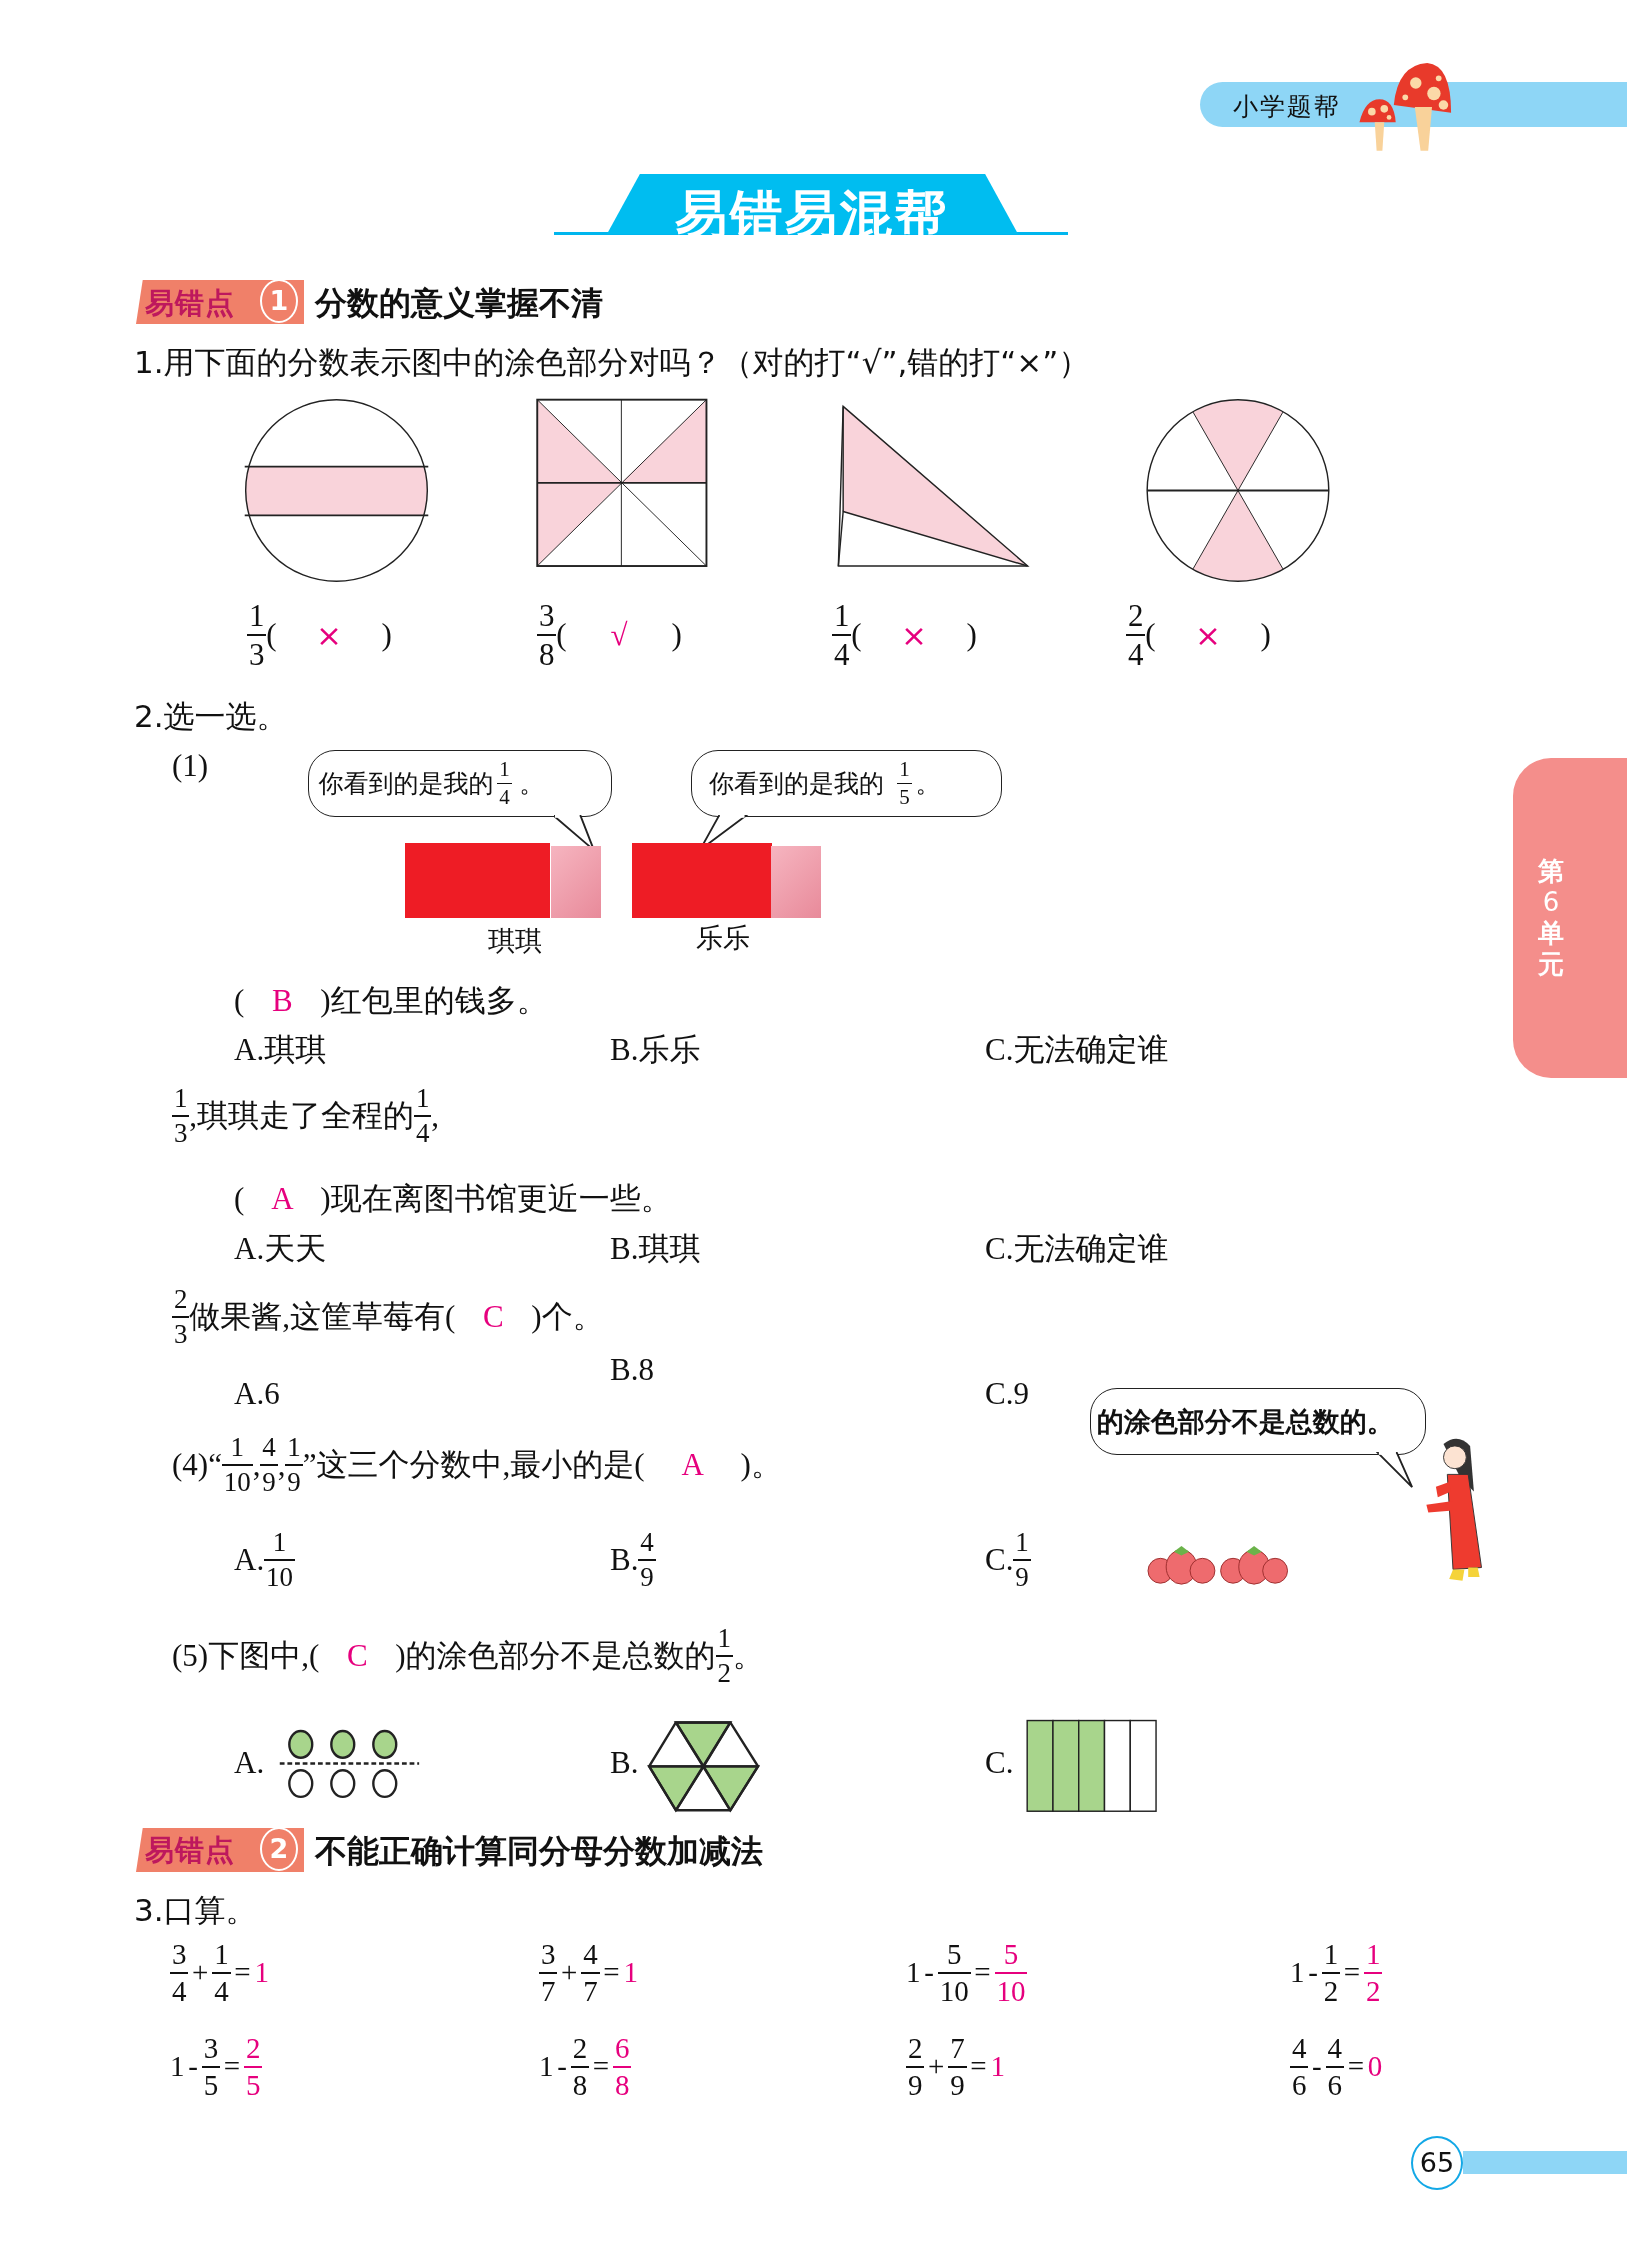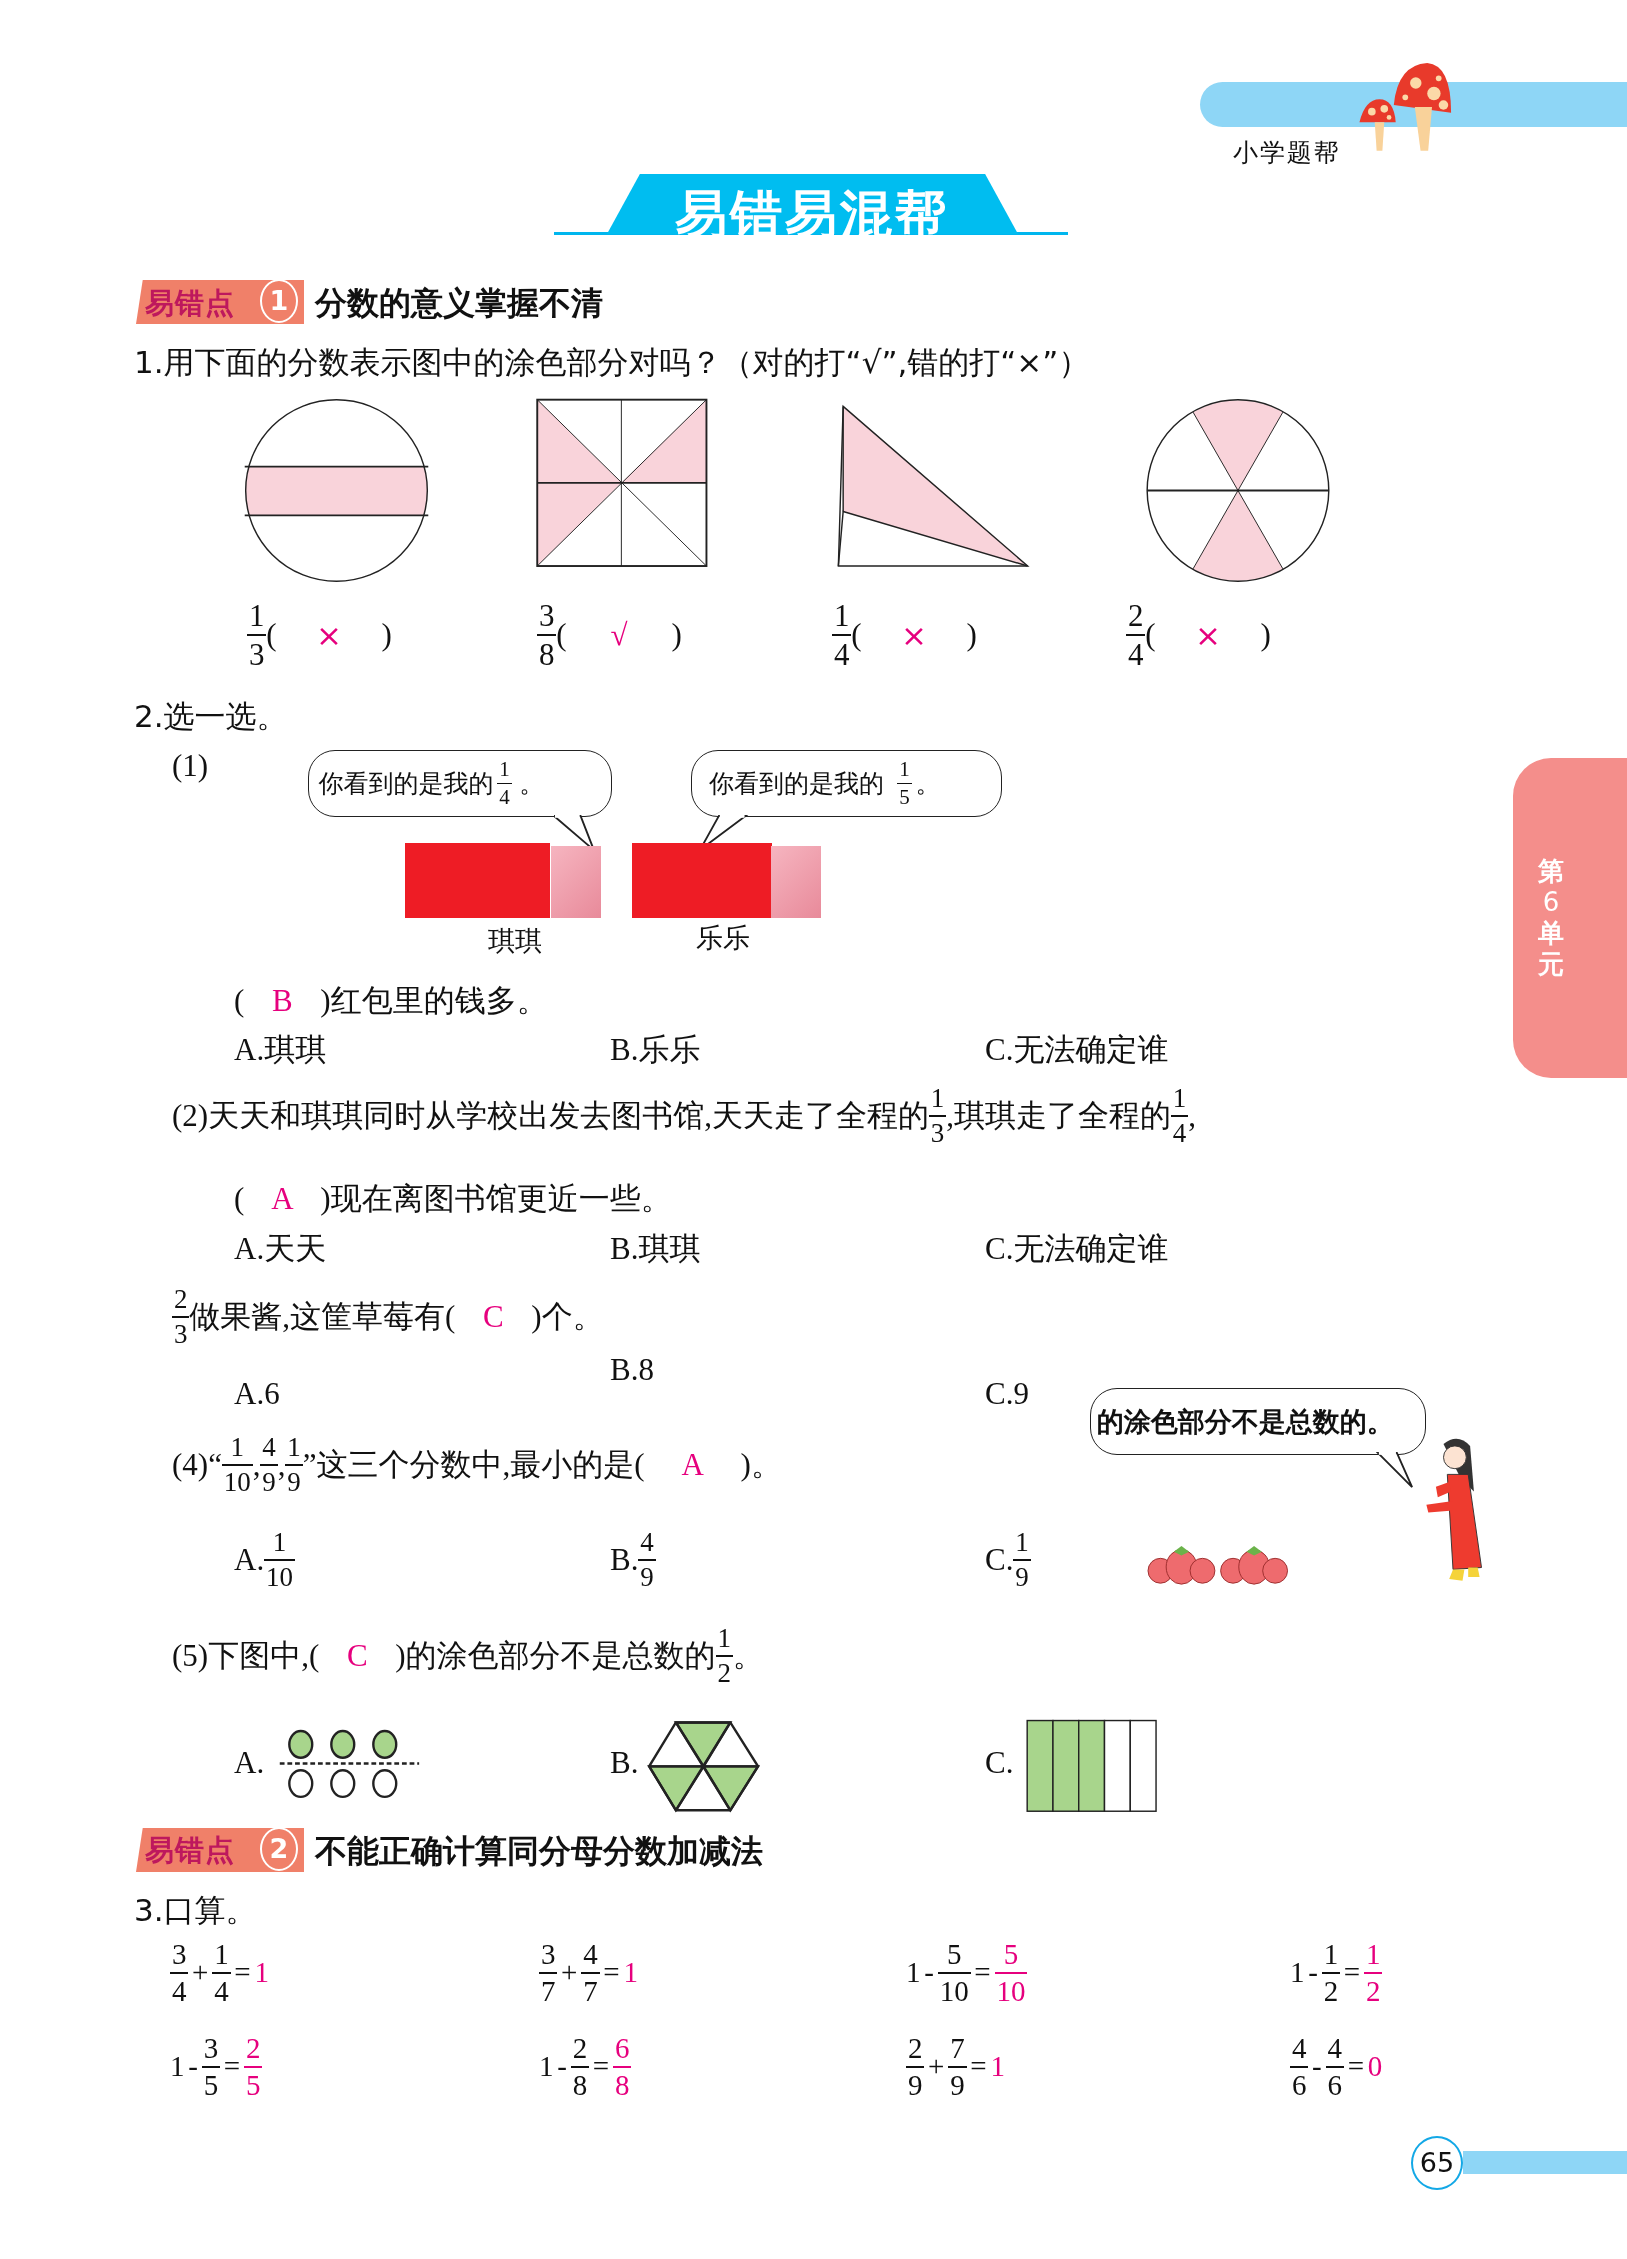--- a/index.html
+++ b/index.html
@@ -4,21 +4,21 @@
 <style>
   html,body{margin:0;padding:0;background:#fff;}
   body{width:1628px;height:2260px;position:relative;overflow:hidden;
        font-family:"DejaVu Serif","Liberation Serif",serif;color:#111;}
   .abs{position:absolute;}
   .sans{font-family:"DejaVu Sans","Liberation Sans",sans-serif;}
   .serif{font-family:"Liberation Serif","DejaVu Serif",serif;}
   .ans{color:#E6007E;}
   
   .pill{left:1200px;top:82px;width:428px;height:45px;background:#8ED6F6;border-radius:23px 0 0 23px;}
-  .pill-text{left:1233px;top:90px;font-size:25px;color:#111;letter-spacing:1.9px;margin-top:46px;}
+  .pill-text{left:1233px;top:90px;font-size:25px;color:#111;letter-spacing:1.9px;}
   
   .banner-line{left:554px;top:232px;width:514px;height:2.9px;background:#00B6EE;}
   .banner{left:607px;top:174px;width:411px;height:60px;background:#00BDF0;
           clip-path:polygon(8% 0,92% 0,100% 100%,0 100%);border-radius:5.7px 5.7px 0 0;}
   .banner-text{left:607px;top:180px;width:411px;text-align:center;font-size:52px;color:#fff;font-weight:bold;letter-spacing:2.9px;}
   
   .badge{height:44px;width:168px;background:#F08069;clip-path:polygon(4% 0,100% 0,100% 100%,0 100%);}
   .badge-text{font-size:29px;color:#be185d;font-weight:bold;letter-spacing:1px;}
   .badge-num{width:34px;height:40px;border-radius:50%;background:#F08069;border:2.9px solid #fff;
              color:#fff;font-size:27px;font-weight:bold;text-align:center;line-height:40px;}
@@ -198,21 +198,20 @@
 <div class="abs row q serif" style="left:234px;top:980px">
   <span>(</span>
   <span class="ans" style="width:76px;text-align:center">B</span>
   <span>)红包里的钱多。</span>
 </div>
 <div class="abs q serif" style="left:234px;top:1029px">A.琪琪</div>
 <div class="abs q serif" style="left:610px;top:1029px">B.乐乐</div>
 <div class="abs q serif" style="left:985px;top:1029px">C.无法确定谁</div>
 
 <div class="abs row q serif" style="left:172px;top:1085px">
-  <span>(2)天天和琪琪同时从学校出发去图书馆,天天走了全程的</span>
   <span class="frac" style="font-size:27px">
       <span class="n">1</span>
       <span class="bar"></span>
       <span class="n">3</span>
     </span>
   <span>,琪琪走了全程的</span>
   <span class="frac" style="font-size:27px">
       <span class="n">1</span>
       <span class="bar"></span>
       <span class="n">4</span>

